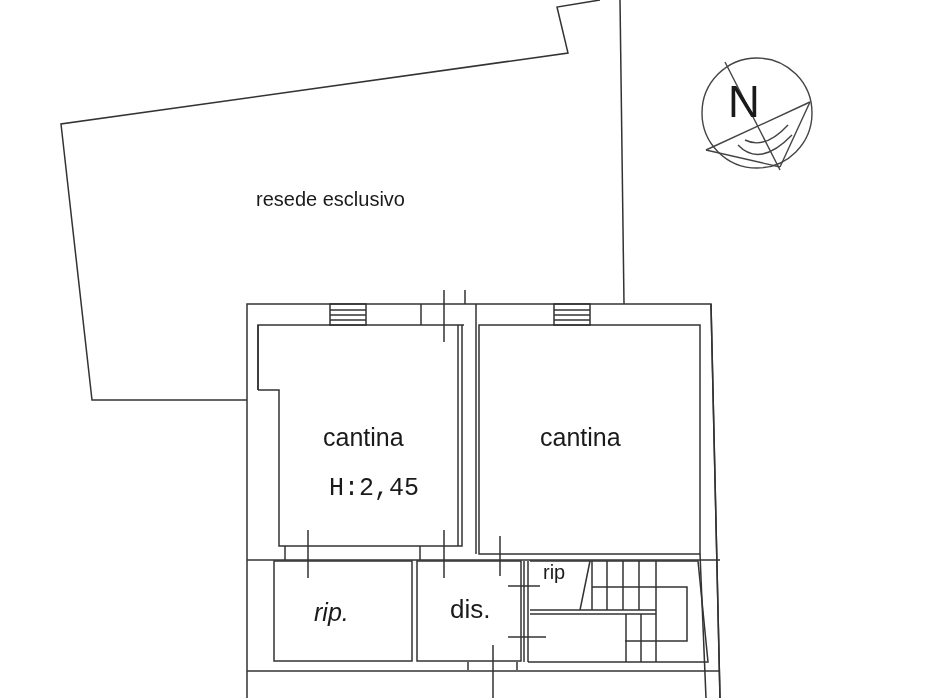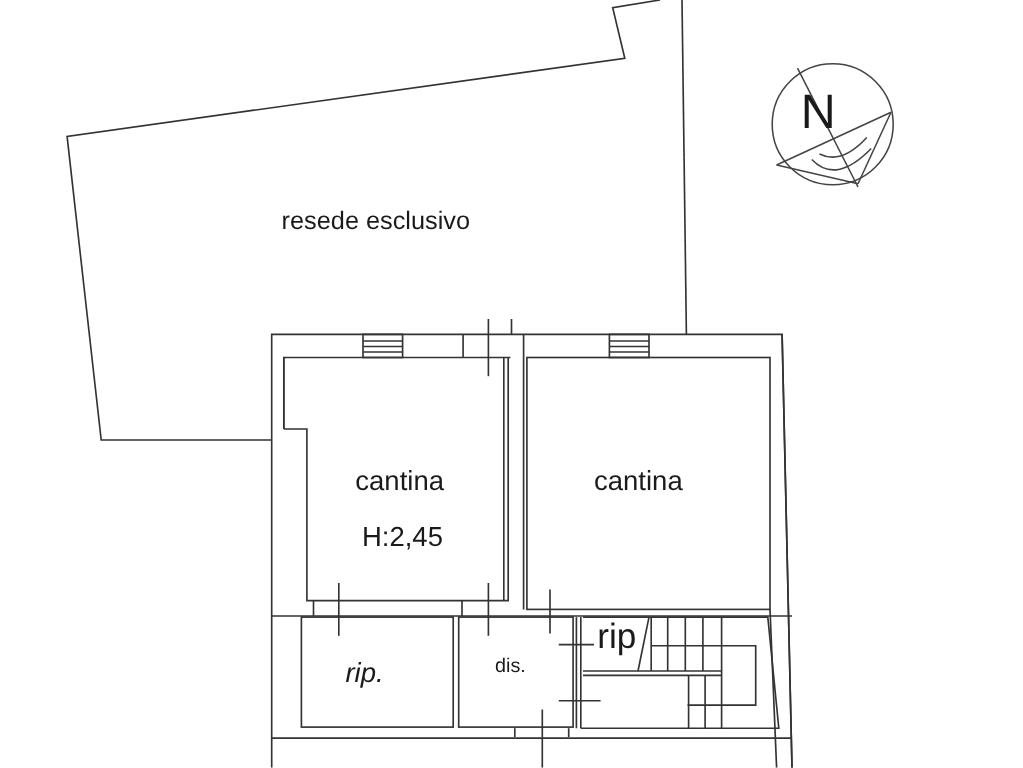--- a/index.html
+++ b/index.html
@@ -1,25 +1,25 @@
 <!DOCTYPE html>
 <html><head>
   <meta charset="utf-8">
   <style>
     html, body { margin: 0; padding: 0; background: #ffffff; }
     body { width: 930px; height: 698px; position: relative; overflow: hidden; font-family: "Liberation Sans", "DejaVu Sans", sans-serif; }
     svg { position: absolute; left: 0; top: 0; }
     .lbl { position: absolute; color: #1a1a1a; font-family: "Liberation Sans", "DejaVu Sans", sans-serif; white-space: nowrap; line-height: 1; }
-    .l-resede { left: 256px; top: 189px; font-size: 23px; }
+    .l-resede { left: 256px; top: 189px; font-size: 20px; }
     .l-cantina1 { left: 323px; top: 425px; font-size: 25px; }
-    .l-height { left: 329px; top: 476px; font-size: 25px; }
+    .l-height { left: 329px; top: 476px; font-size: 25px; font-family: Liberation Mono, monospace; }
     .l-cantina2 { left: 540px; top: 425px; font-size: 25px; }
     .l-rip1 { left: 314px; top: 600px; font-size: 25px; font-style: italic; }
-    .l-dis { left: 450px; top: 596px; font-size: 18px; }
-    .l-rip2 { left: 543px; top: 562px; font-size: 32px; }
+    .l-dis { left: 450px; top: 596px; font-size: 26px; }
+    .l-rip2 { left: 543px; top: 562px; font-size: 20px; }
     .l-north { left: 728px; top: 80px; font-size: 44px; }
   </style>
 </head>
 <body>
 
 <svg width="930" height="698" viewBox="0 0 930 698" xmlns="http://www.w3.org/2000/svg">
   <g fill="none" stroke="#333" stroke-width="1.5">
 
     <polyline points="247,400 92,400 61,124 568,53 557,7 600,0"></polyline>
     <line x1="620" y1="0" x2="624" y2="304"></line>

